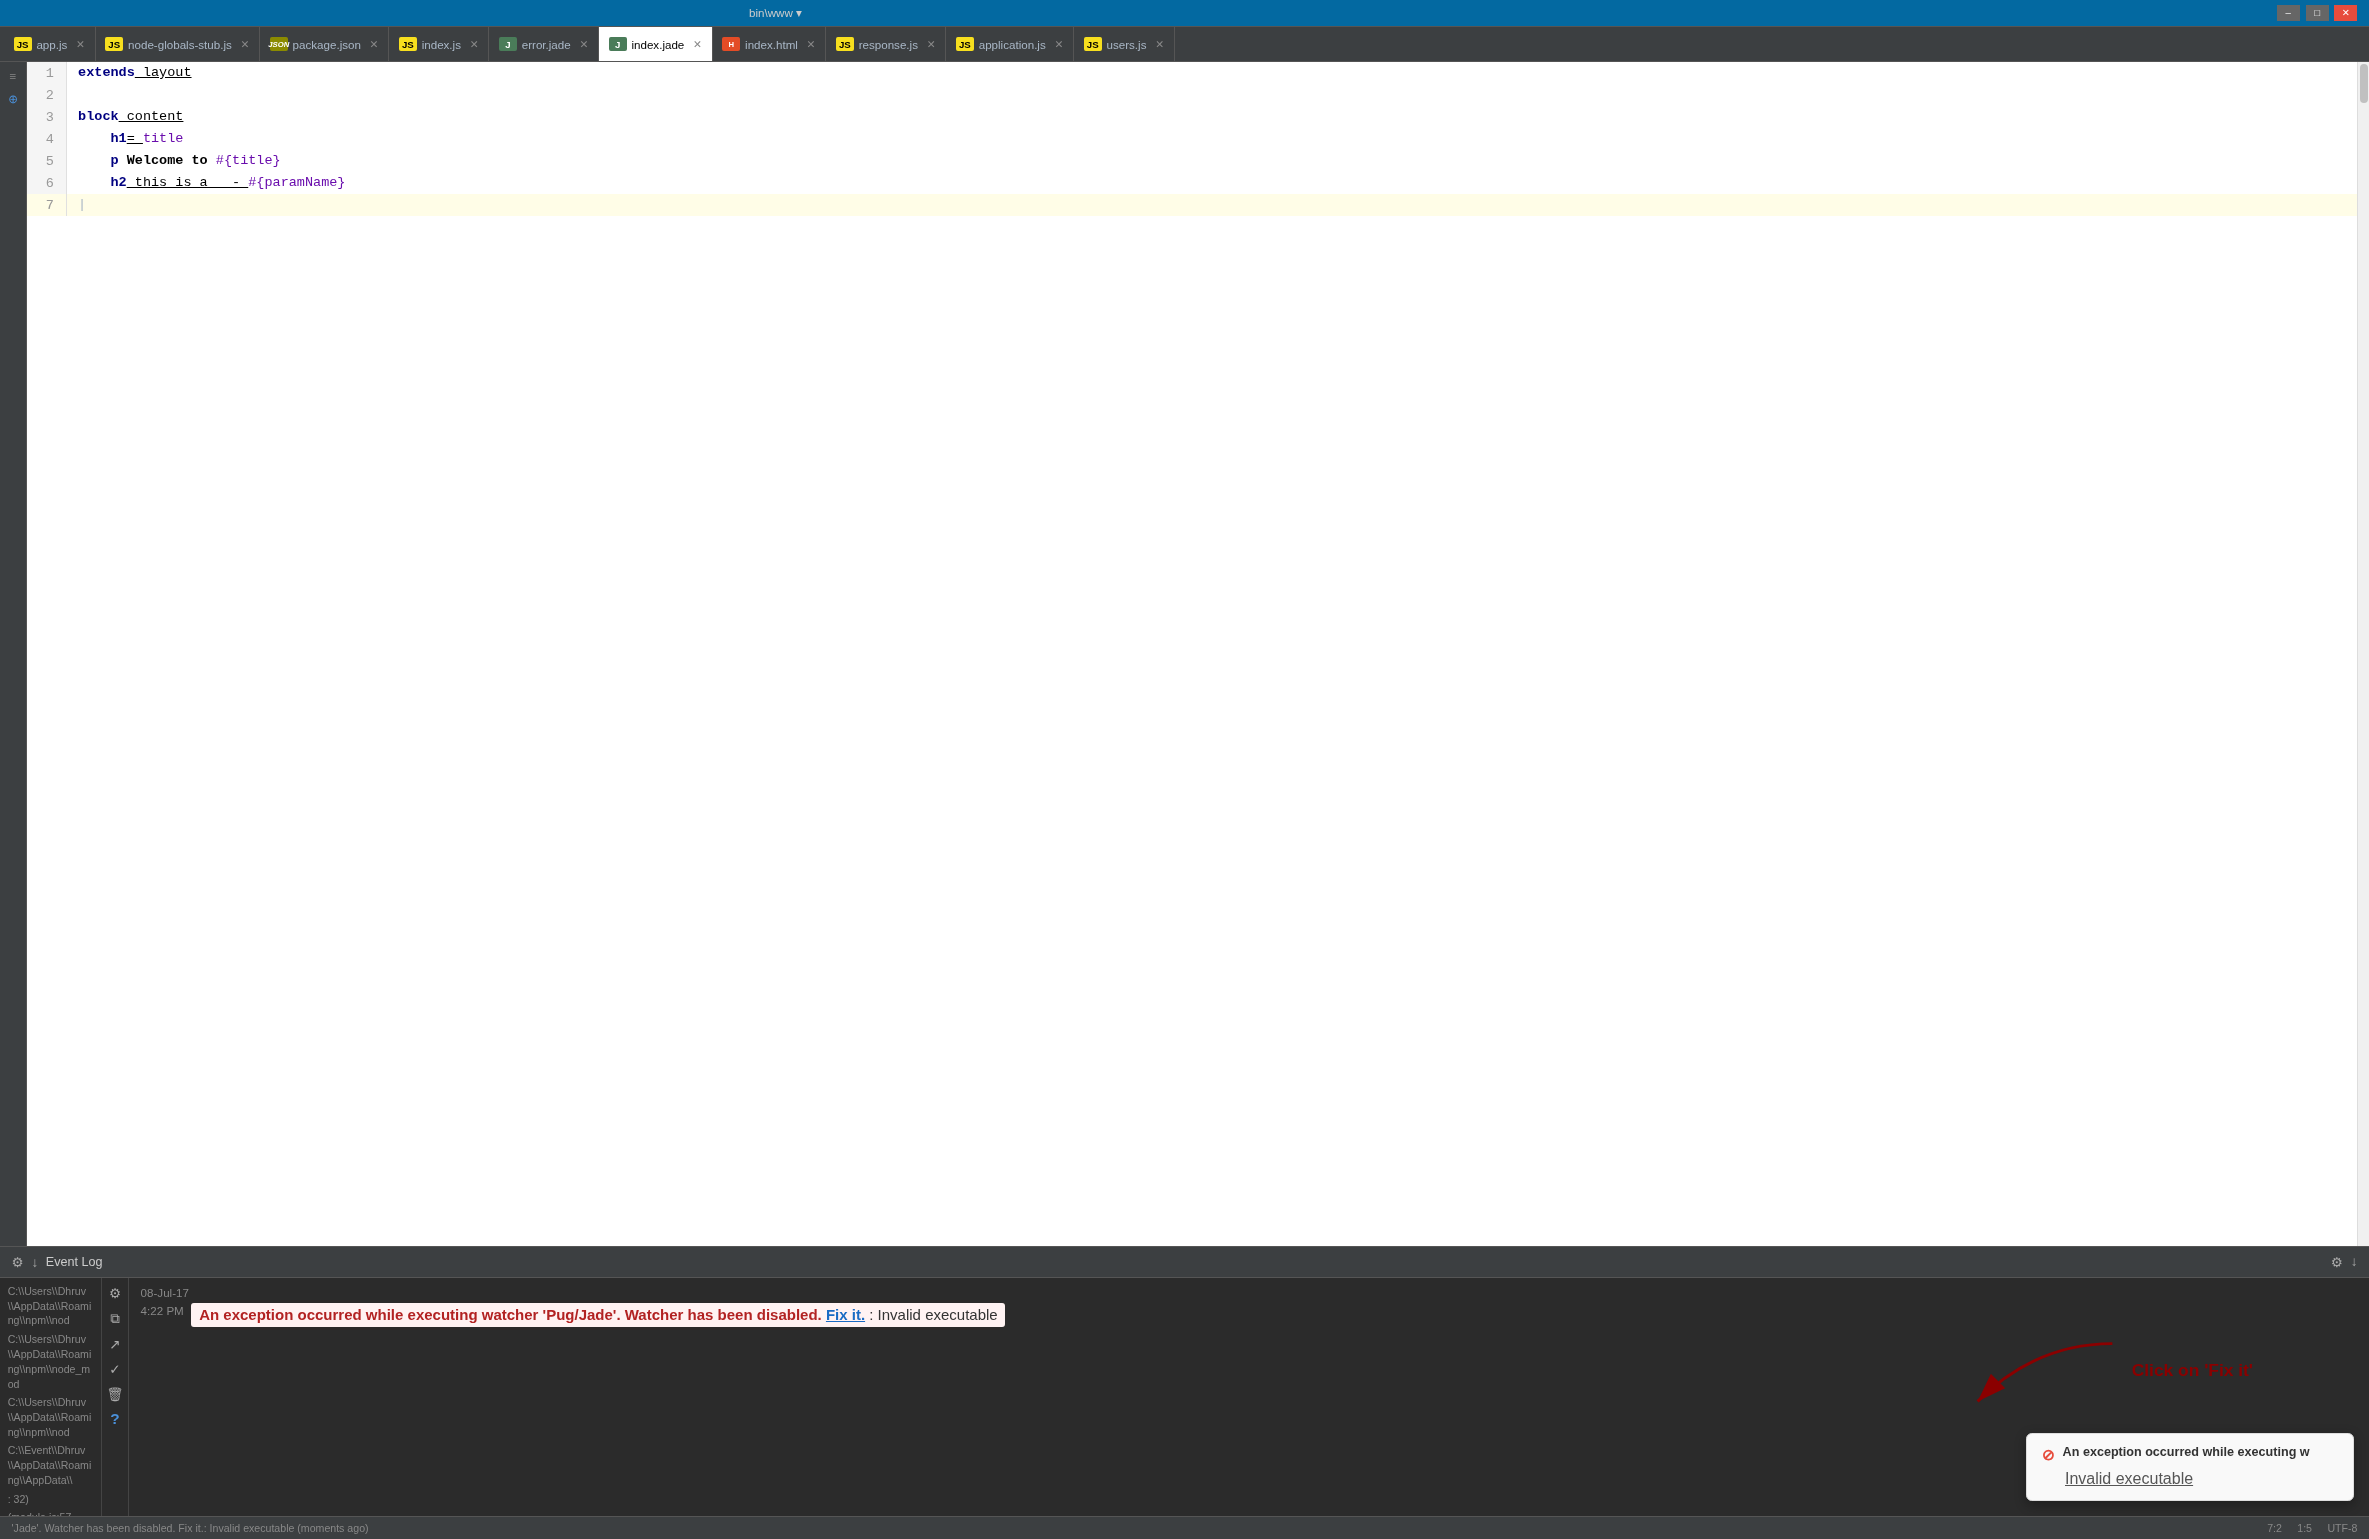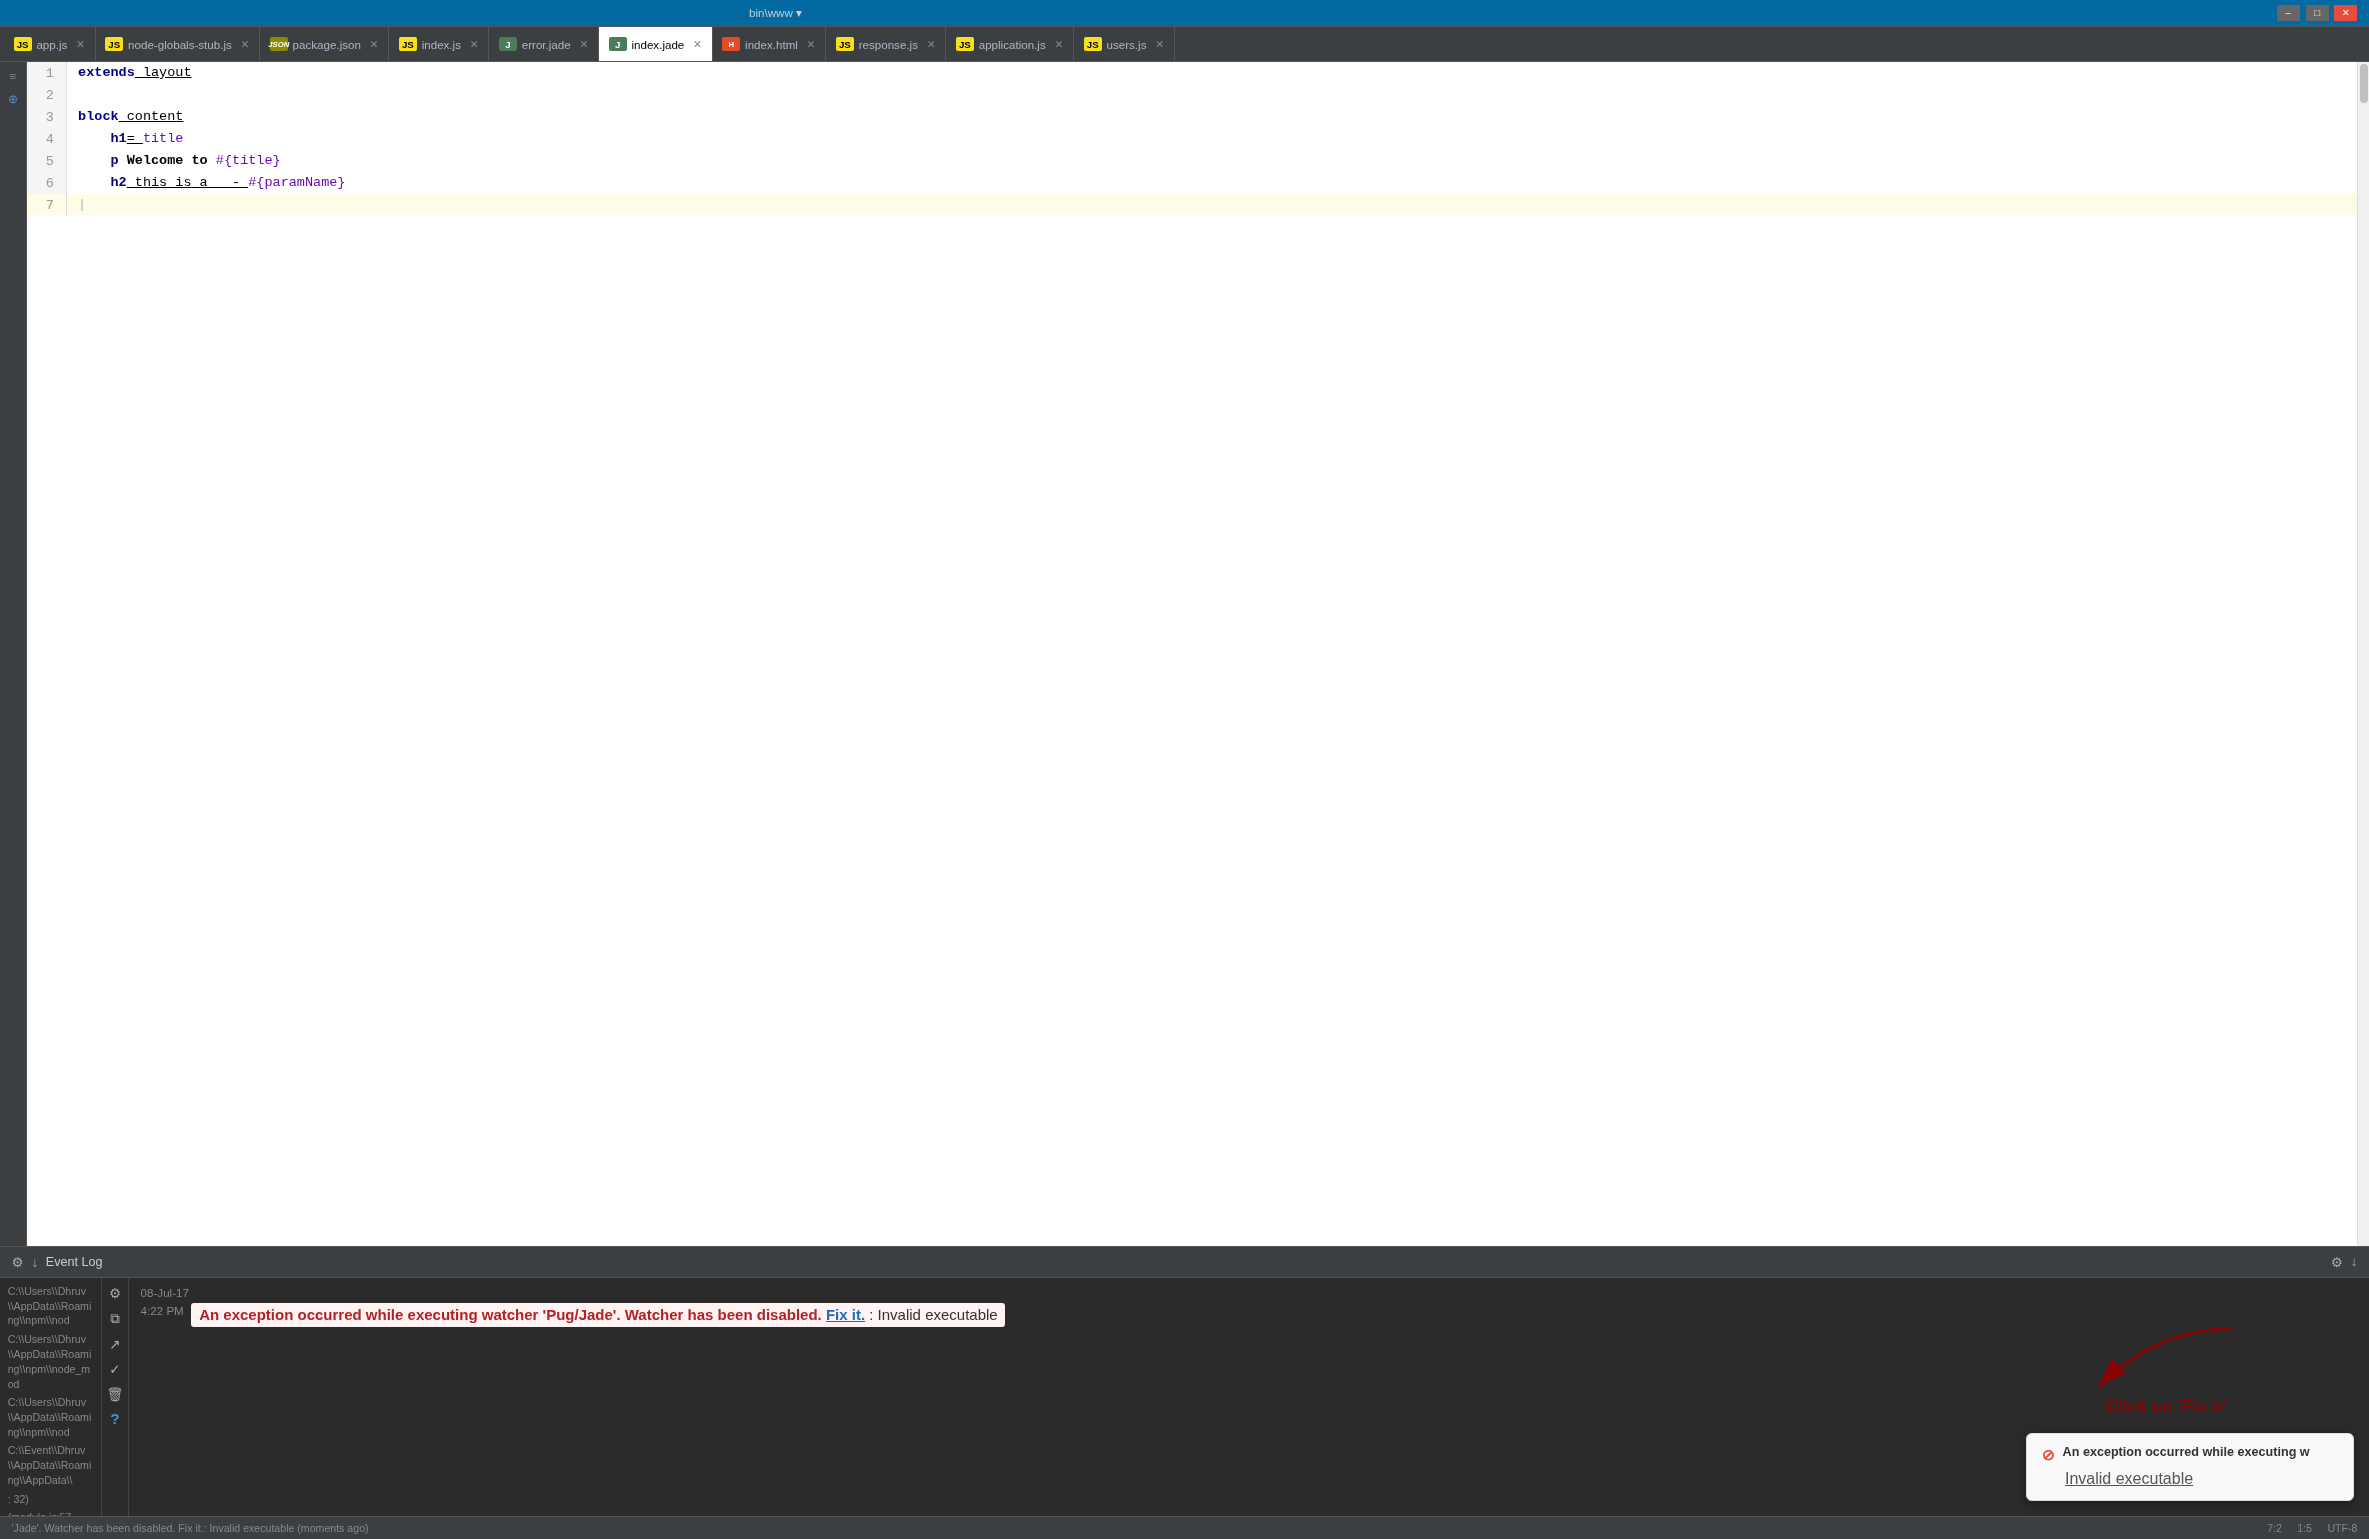--- a/index.html
+++ b/index.html
@@ -282,23 +282,22 @@
     }
 
     
     .annotation-container {
       position: relative;
       flex: 1;
     }
     .click-annotation {
       position: absolute;
       right: 116px;
-      top: 37px;
-      display: flex;
-      flex-direction: column;
+      top: 52px;
+      display: flex;
       align-items: center;
     }
     .annotation-text {
       color: #8b0000;
       font-size: 17.4px;
       font-weight: bold;
       font-family: 'Segoe UI', sans-serif;
     }
     .arrow-svg {
       margin-top: 3.9px;

